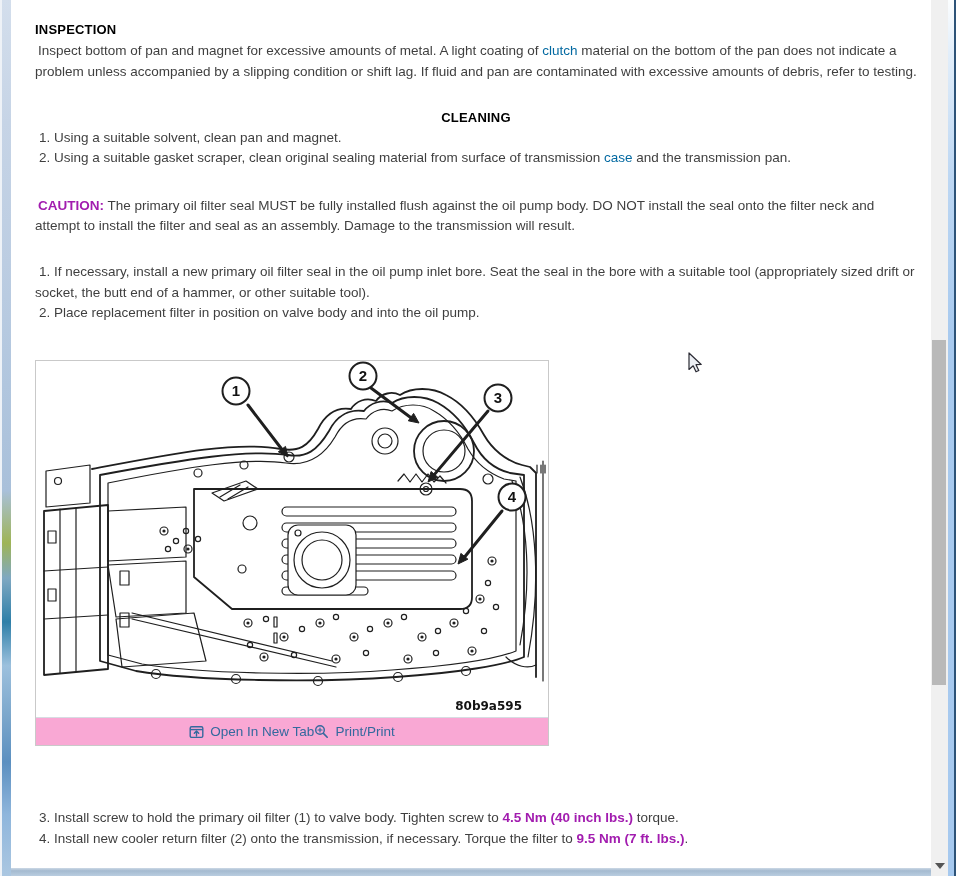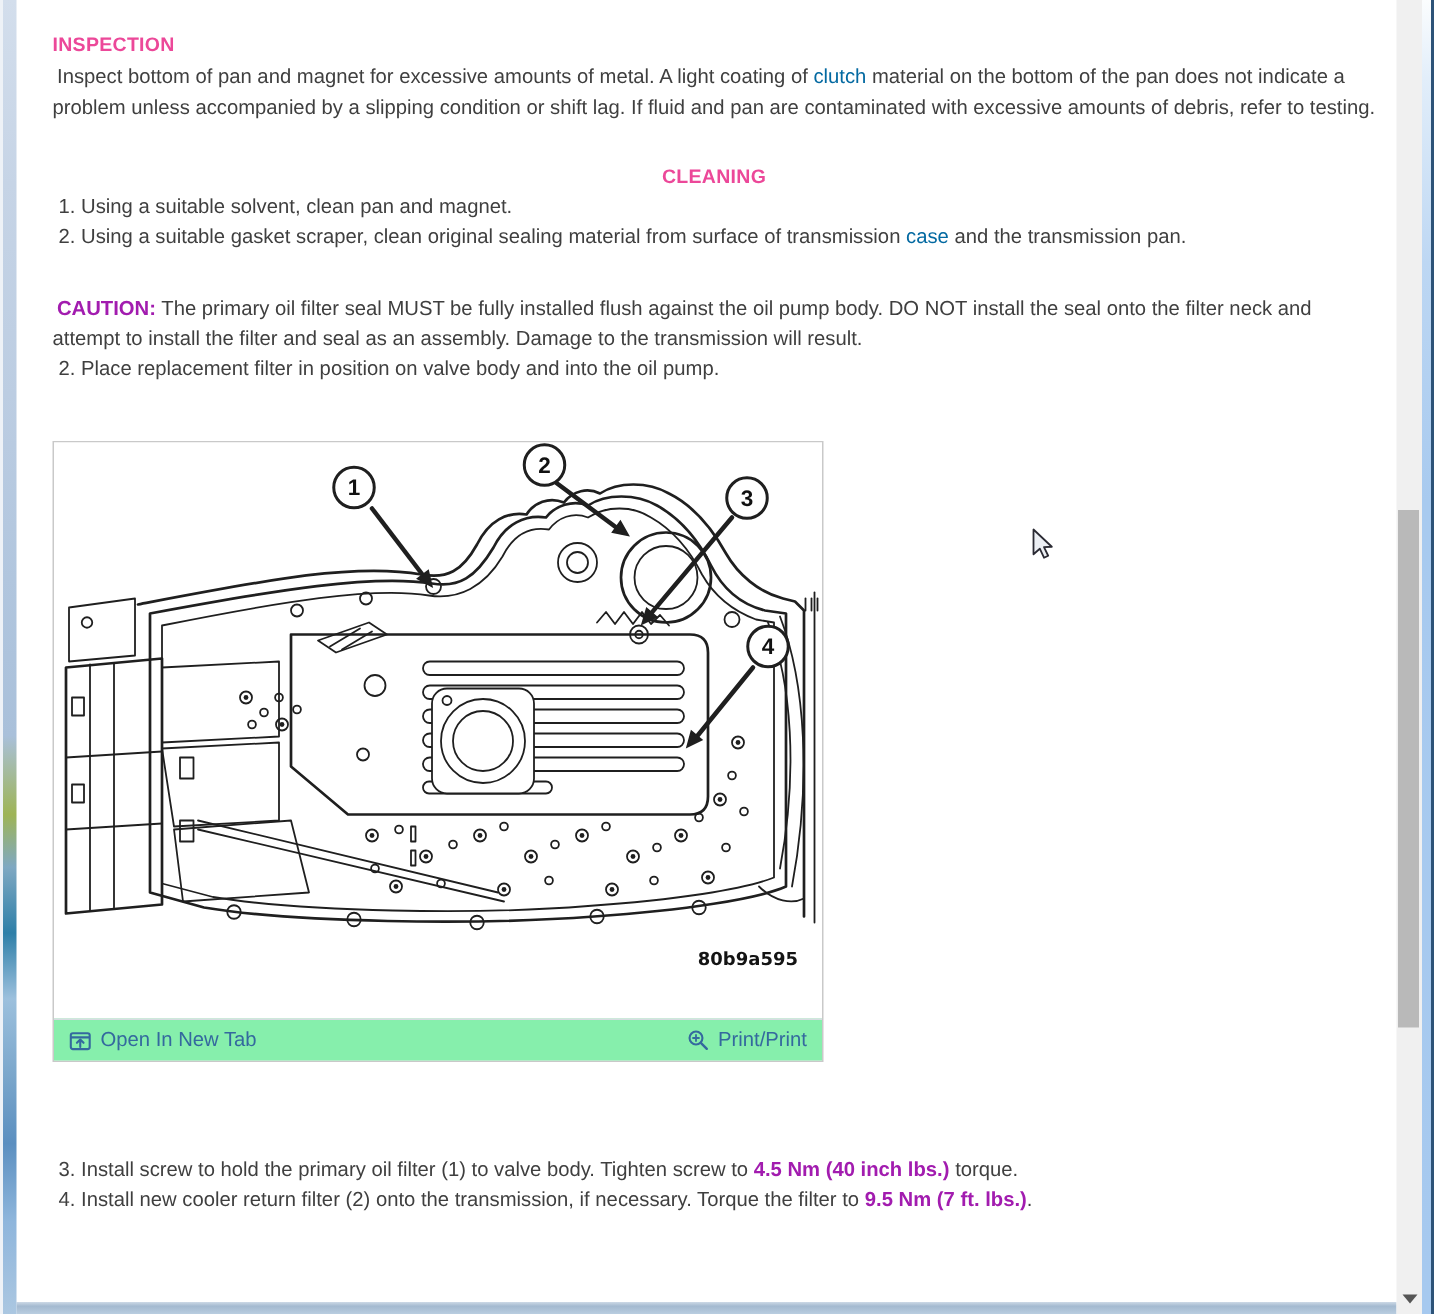--- a/index.html
+++ b/index.html
@@ -35,41 +35,41 @@
   .right-strip{
     position:absolute;right:0;top:0;width:8px;height:876px;z-index:6;box-sizing:border-box;
     background:linear-gradient(180deg,#fbfdfe 0%,#e2eefa 6%,#bdd7f3 20%,#a8caef 38%,#a6c9ef 100%);
     border-right:2px solid #2d5378;
   }
   .bottom-band{
     position:absolute;left:11px;top:868px;width:920px;height:8px;z-index:4;
     background:linear-gradient(180deg,#cdd9e6 0%,#a4bad0 35%,#b9cde0 100%);
   }
   
-  .h{font-weight:bold;font-size:13px;color:#ec4899;letter-spacing:.2px;}
+  .h{font-weight:bold;font-size:13px;color:#000000;letter-spacing:.2px;}
   .h-cleaning{margin-top:26px;text-align:center;}
   .h-installation{margin-top:30px;}
   p{margin:0;}
   .para{text-indent:3px;margin-top:1px;}
   .caution{margin-top:27px;text-indent:3px;}
   .step{text-indent:4px;}
   .step1{margin-top:26px;}
   .after-fig{margin-top:62px;}
   .link{color:#0369a1;text-decoration:none;cursor:pointer;margin-top:32px;}
   b{color:#a21caf;}
   
   .figure{width:514px;margin-top:37px;border:1px solid #c9c9c9;box-sizing:border-box;background:#fff;}
   .fig-canvas{position:relative;width:512px;height:356px;background:#fff;}
   .fig-code{
-    position:absolute;right:16px;bottom:1px;font-weight:bold;font-size:12px;color:#141414;
+    position:absolute;right:26px;bottom:1px;font-weight:bold;font-size:12px;color:#141414;
     font-family:"DejaVu Sans",sans-serif;
   }
   .fig-footer{
-    height:27px;background:#86efac;border-top:1px solid #d7dce2;
-    display:flex;justify-content:space-between;align-items:center;padding:0 10px;margin-top:28px;
+    height:27px;background:#f9a8d4;border-top:1px solid #d7dce2;
+    display:flex;justify-content:center;align-items:center;padding:0 10px;
   }
   .fig-link{display:flex;align-items:center;gap:6px;color:#34699e;font-size:13.5px;cursor:pointer;}
   .fig-link svg{display:block;}
   
   .diagram line,.diagram path,.diagram circle,.diagram rect,.diagram polyline{
     stroke:#1f1f1f;fill:none;stroke-width:1.2;stroke-linecap:round;stroke-linejoin:round;
   }
   .diagram .thick{stroke-width:1.8;}
   .diagram .callout{stroke-width:2;fill:#fff;}
   .diagram .arrow-line{stroke-width:3;}
@@ -91,20 +91,21 @@
 
   <div class="h">INSPECTION</div>
   <p class="para"><span>Inspect bottom of pan and magnet for excessive amounts of metal. A light coating of </span><a class="link">clutch</a><span> material on the bottom of the pan does not indicate a problem unless accompanied by a slipping condition or shift lag. If fluid and pan are contaminated with excessive amounts of debris, refer to testing.</span></p>
 
   <div class="h h-cleaning">CLEANING</div>
   <p class="step">1. Using a suitable solvent, clean pan and magnet.</p>
   <p class="step"><span>2. Using a suitable gasket scraper, clean original sealing material from surface of transmission </span><a class="link">case</a><span> and the transmission pan.</span></p>
 
   <p class="caution"><b>CAUTION:</b><span> The primary oil filter seal MUST be fully installed flush against the oil pump body. DO NOT install the seal onto the filter neck and attempt to install the filter and seal as an assembly. Damage to the transmission will result.</span></p>
 
+  <p class="step step1">1. If necessary, install a new primary oil filter seal in the oil pump inlet bore. Seat the seal in the bore with a suitable tool (appropriately sized drift or socket, the butt end of a hammer, or other suitable tool).</p>
   <p class="step">2. Place replacement filter in position on valve body and into the oil pump.</p>
 
   <div class="figure">
     <div class="fig-canvas">
       <svg class="diagram" width="512" height="356" viewBox="0 0 512 356">
 
         <path d="M10,110 L54,104 L54,142 L10,146 Z"></path>
         <circle cx="22" cy="120" r="3.5"></circle>
         <path class="thick" d="M8,150 L72,144 L72,308 L8,314 Z"></path>
         <line x1="24" y1="148" x2="24" y2="312"></line>

